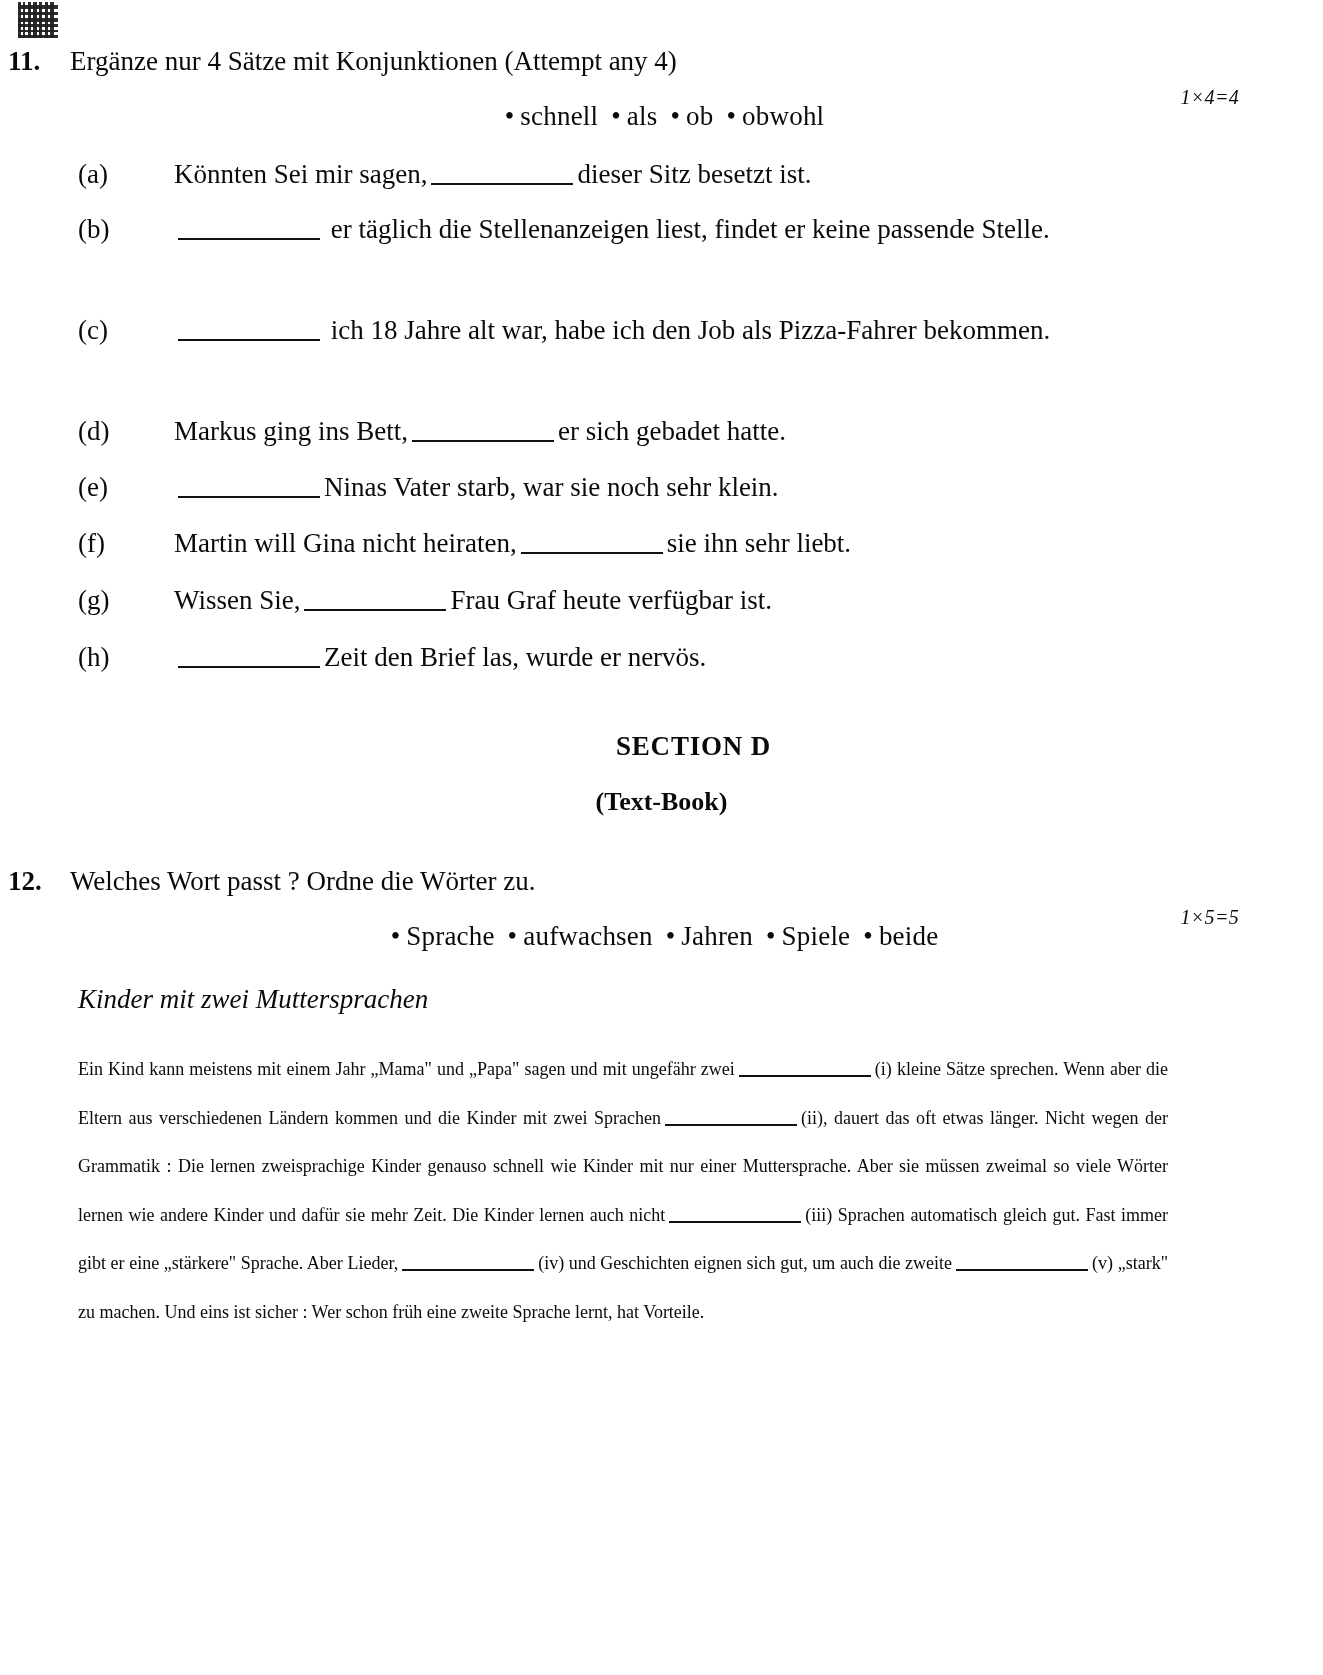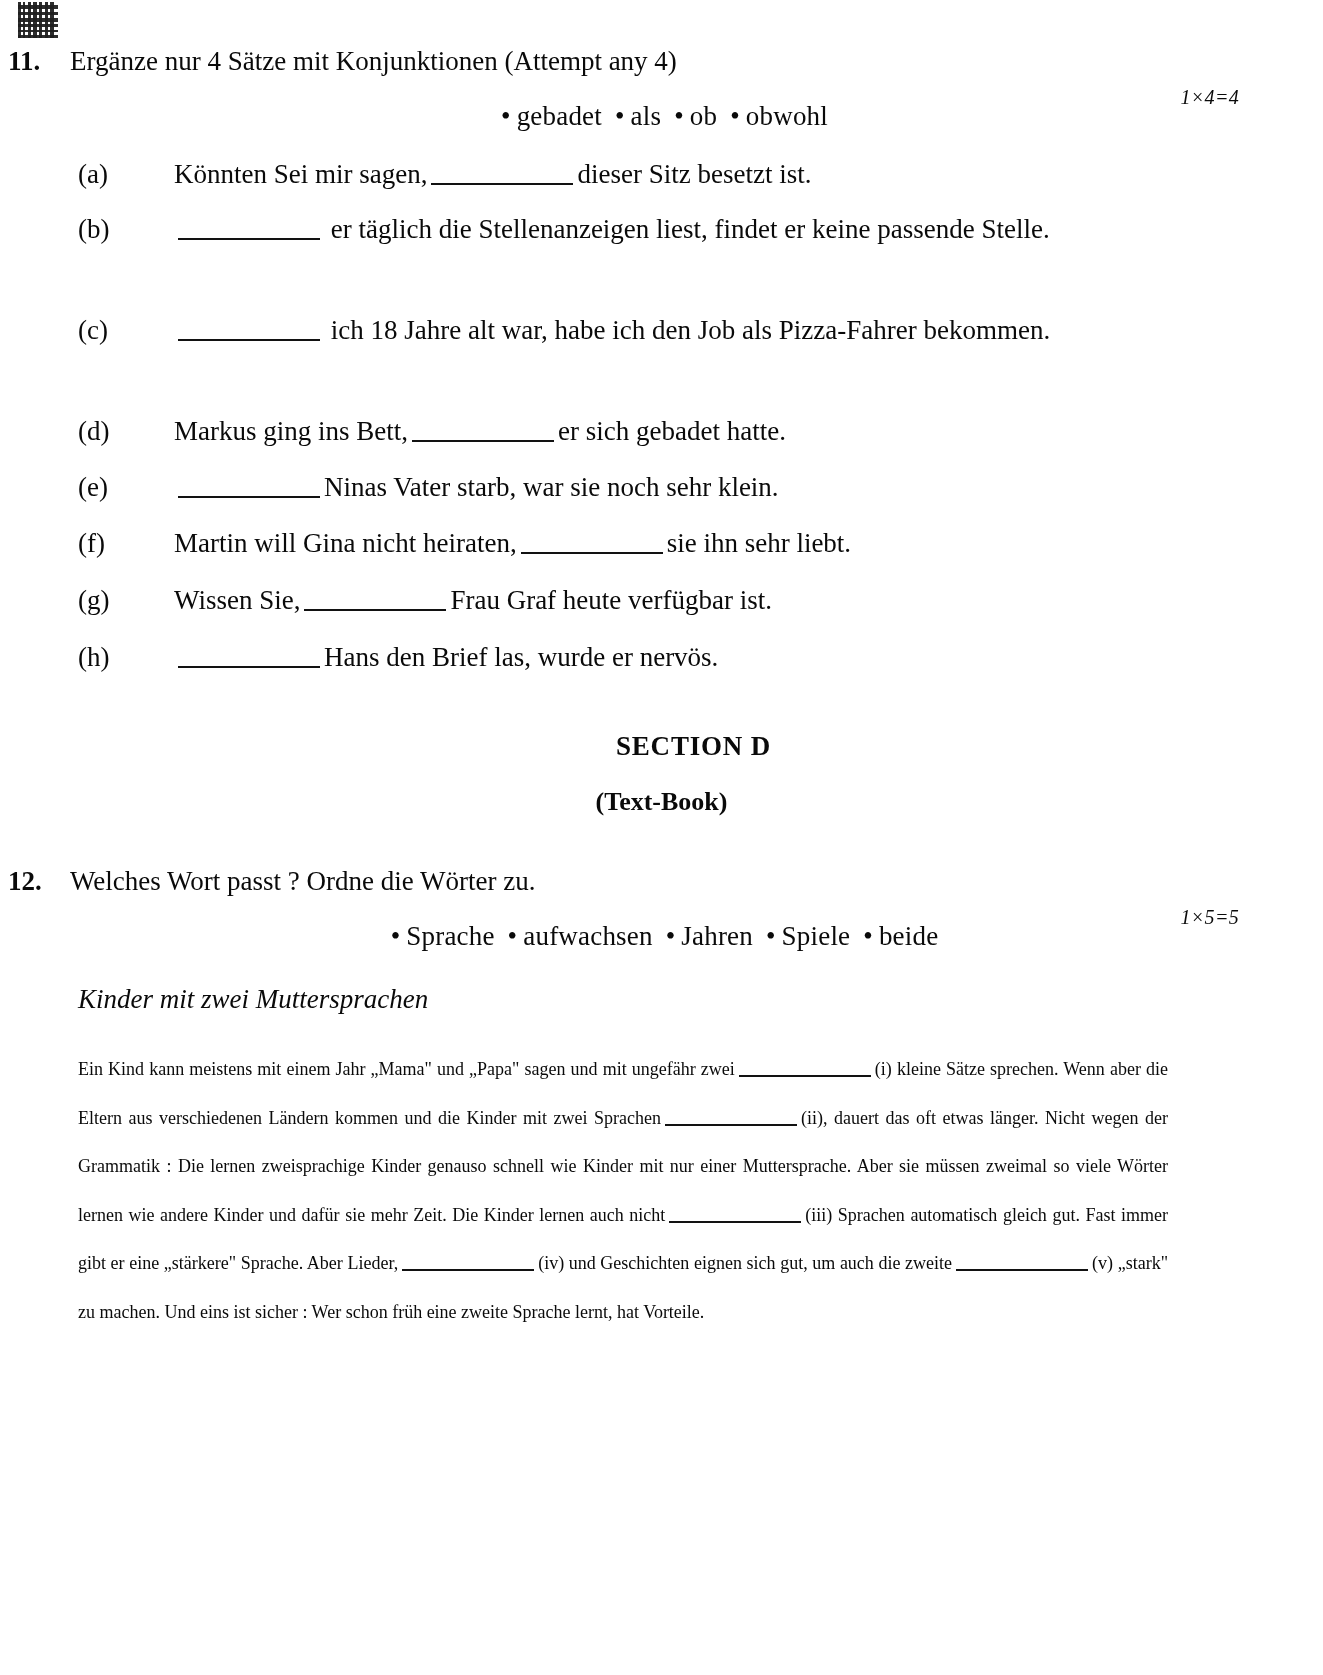--- a/index.html
+++ b/index.html
@@ -158,21 +158,21 @@
 
   <div class="barcode"></div>
 
   <div class="qrow" style="left:8px; top:44px;">
     <div class="qnum">11.</div>
     <div class="qtext">Ergänze nur 4 Sätze mit Konjunktionen (Attempt any 4)</div>
   </div>
   <div class="marks" style="top:46px;">1×4=4</div>
 
   <div class="wordbank" style="top:101px;">
-    <span class="bullet">•</span><span>gebadet</span>
+    <span class="bullet">•</span><span>schnell</span>
     <span class="bullet">•</span><span>als</span>
     <span class="bullet">•</span><span>ob</span>
     <span class="bullet">•</span><span>obwohl</span>
   </div>
 
   <div class="item" style="top:157px;">
     <div class="item-label">(a)</div>
     <div class="item-body nojustify">
       <span>Könnten Sei mir sagen,</span><span class="blank"></span><span>dieser Sitz besetzt ist.</span>
     </div>
@@ -216,21 +216,21 @@
   <div class="item" style="top:583px;">
     <div class="item-label">(g)</div>
     <div class="item-body nojustify">
       <span>Wissen Sie,</span><span class="blank"></span><span>Frau Graf heute verfügbar ist.</span>
     </div>
   </div>
 
   <div class="item" style="top:640px;">
     <div class="item-label">(h)</div>
     <div class="item-body nojustify">
-      <span class="blank"></span><span>Hans den Brief las, wurde er nervös.</span>
+      <span class="blank"></span><span>Zeit den Brief las, wurde er nervös.</span>
     </div>
   </div>
 
   <div class="section-title" style="top:731px;">SECTION D</div>
   <div class="section-sub" style="top:787px;">(Text-Book)</div>
 
   <div class="qrow" style="left:8px; top:864px;">
     <div class="qnum">12.</div>
     <div class="qtext">Welches Wort passt ? Ordne die Wörter zu.</div>
   </div>

